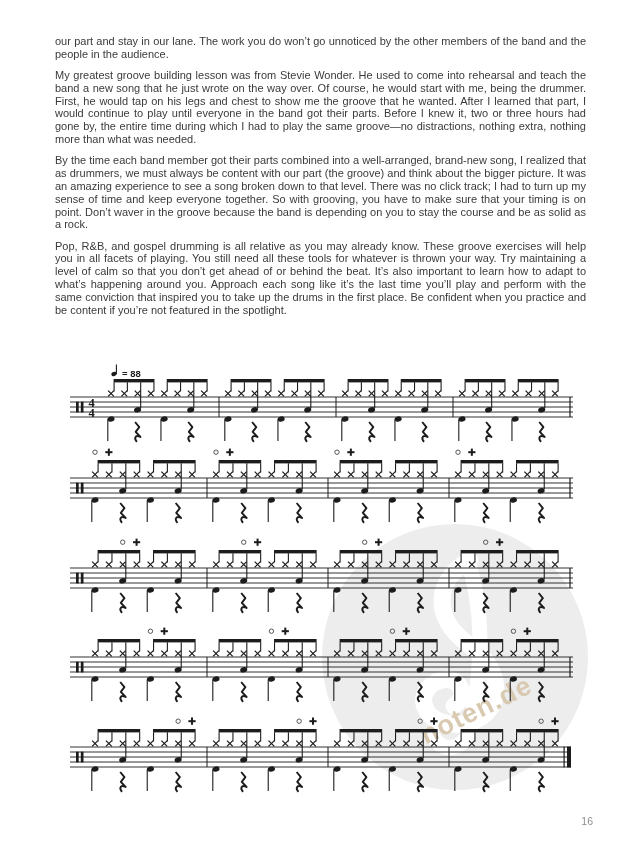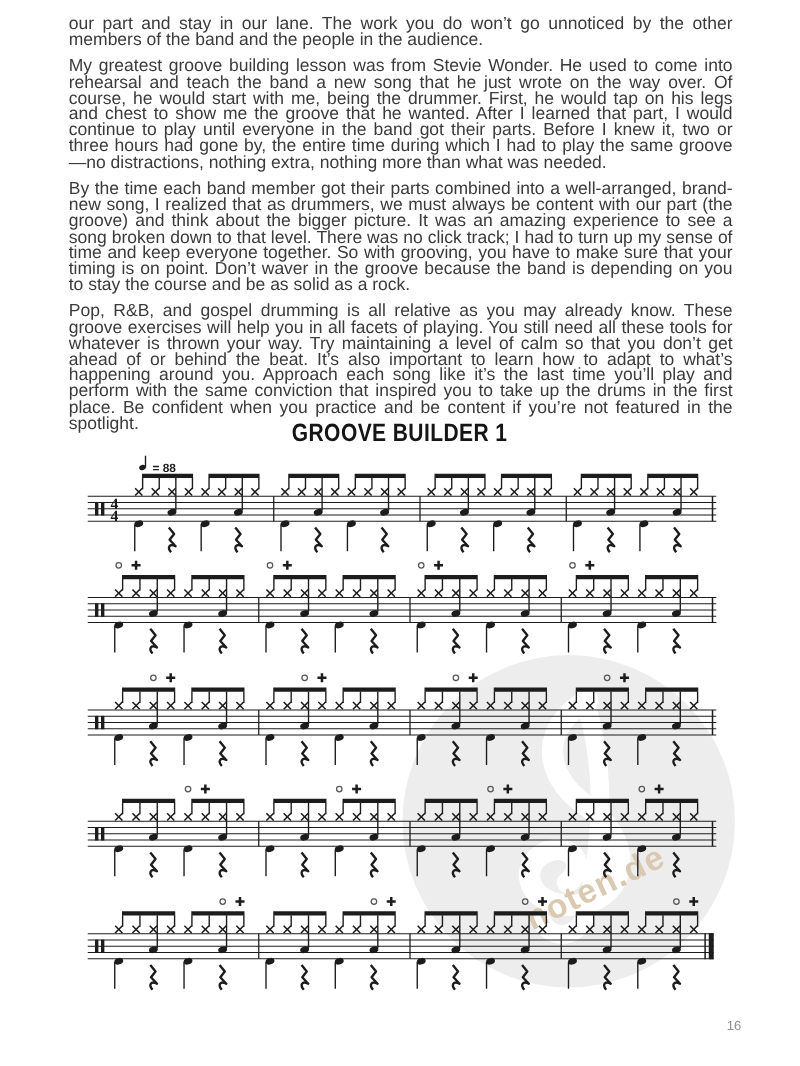--- a/index.html
+++ b/index.html
@@ -2,22 +2,22 @@
 <html><head>
 <meta charset="utf-8">
 <style>
   html,body{margin:0;padding:0;background:#e8e8e8;}
   .page{
     position:relative;width:640px;height:853px;background:#ffffff;
     margin:0 auto;overflow:hidden;
     font-family:"Liberation Sans",sans-serif;
   }
   .text-block{
-    position:absolute;left:55px;top:12px;width:531px;
-    color:#3a3a3a;font-size:14px;line-height:12.8px;
+    position:absolute;left:55px;top:35px;width:531px;
+    color:#3a3a3a;font-size:11px;line-height:12.8px;
     text-align:justify;
   }
   .text-block p{margin:0 0 8.5px 0;}
   .section-title{
     position:absolute;left:0;top:336px;width:640px;
     text-align:center;color:#151515;font-size:20px;font-weight:bold;margin:0;
   }
   .section-title span{display:inline-block;transform:scaleX(0.84);letter-spacing:0.4px;white-space:nowrap;}
   .score{position:absolute;left:0;top:0;width:640px;height:853px;}
   .system{position:absolute;left:70px;width:512px;height:88px;z-index:2;}
@@ -32,21 +32,20 @@
 
 <div class="page">
 
   <div class="text-block">
     <p>our part and stay in our lane. The work you do won’t go unnoticed by the other members of the band and the people in the audience.</p>
     <p>My greatest groove building lesson was from Stevie Wonder. He used to come into rehearsal and teach the band a new song that he just wrote on the way over. Of course, he would start with me, being the drummer. First, he would tap on his legs and chest to show me the groove that he wanted. After I learned that part, I would continue to play until everyone in the band got their parts. Before I knew it, two or three hours had gone by, the entire time during which I had to play the same groove—no distractions, nothing extra, nothing more than what was needed.</p>
     <p>By the time each band member got their parts combined into a well-arranged, brand-new song, I realized that as drummers, we must always be content with our part (the groove) and think about the bigger picture. It was an amazing experience to see a song broken down to that level. There was no click track; I had to turn up my sense of time and keep everyone together. So with grooving, you have to make sure that your timing is on point. Don’t waver in the groove because the band is depending on you to stay the course and be as solid as a rock.</p>
     <p>Pop, R&amp;B, and gospel drumming is all relative as you may already know. These groove exercises will help you in all facets of playing. You still need all these tools for whatever is thrown your way. Try maintaining a level of calm so that you don’t get ahead of or behind the beat. It’s also important to learn how to adapt to what’s happening around you. Approach each song like it’s the last time you’ll play and perform with the same conviction that inspired you to take up the drums in the first place. Be confident when you practice and be content if you’re not featured in the spotlight.</p>
   </div>
 
-  <h1 class="section-title"><span>GROOVE BUILDER 1</span></h1>
 
   <div class="score">
 
     <div class="watermark">
       <svg viewBox="0 0 270 270" width="270" height="270">
         <circle cx="135" cy="135" r="133" fill="#ededed"></circle>
         <g stroke="#ffffff" fill="none" stroke-linecap="round">
           <path d="M150,38 C114,58 112,96 148,122 C188,150 184,196 142,202 C104,206 92,172 116,160 C138,150 150,172 134,184" stroke-width="17"></path>
           <path d="M147,36 C166,92 162,150 150,204 C146,228 124,232 114,216" stroke-width="15"></path>
         </g>

